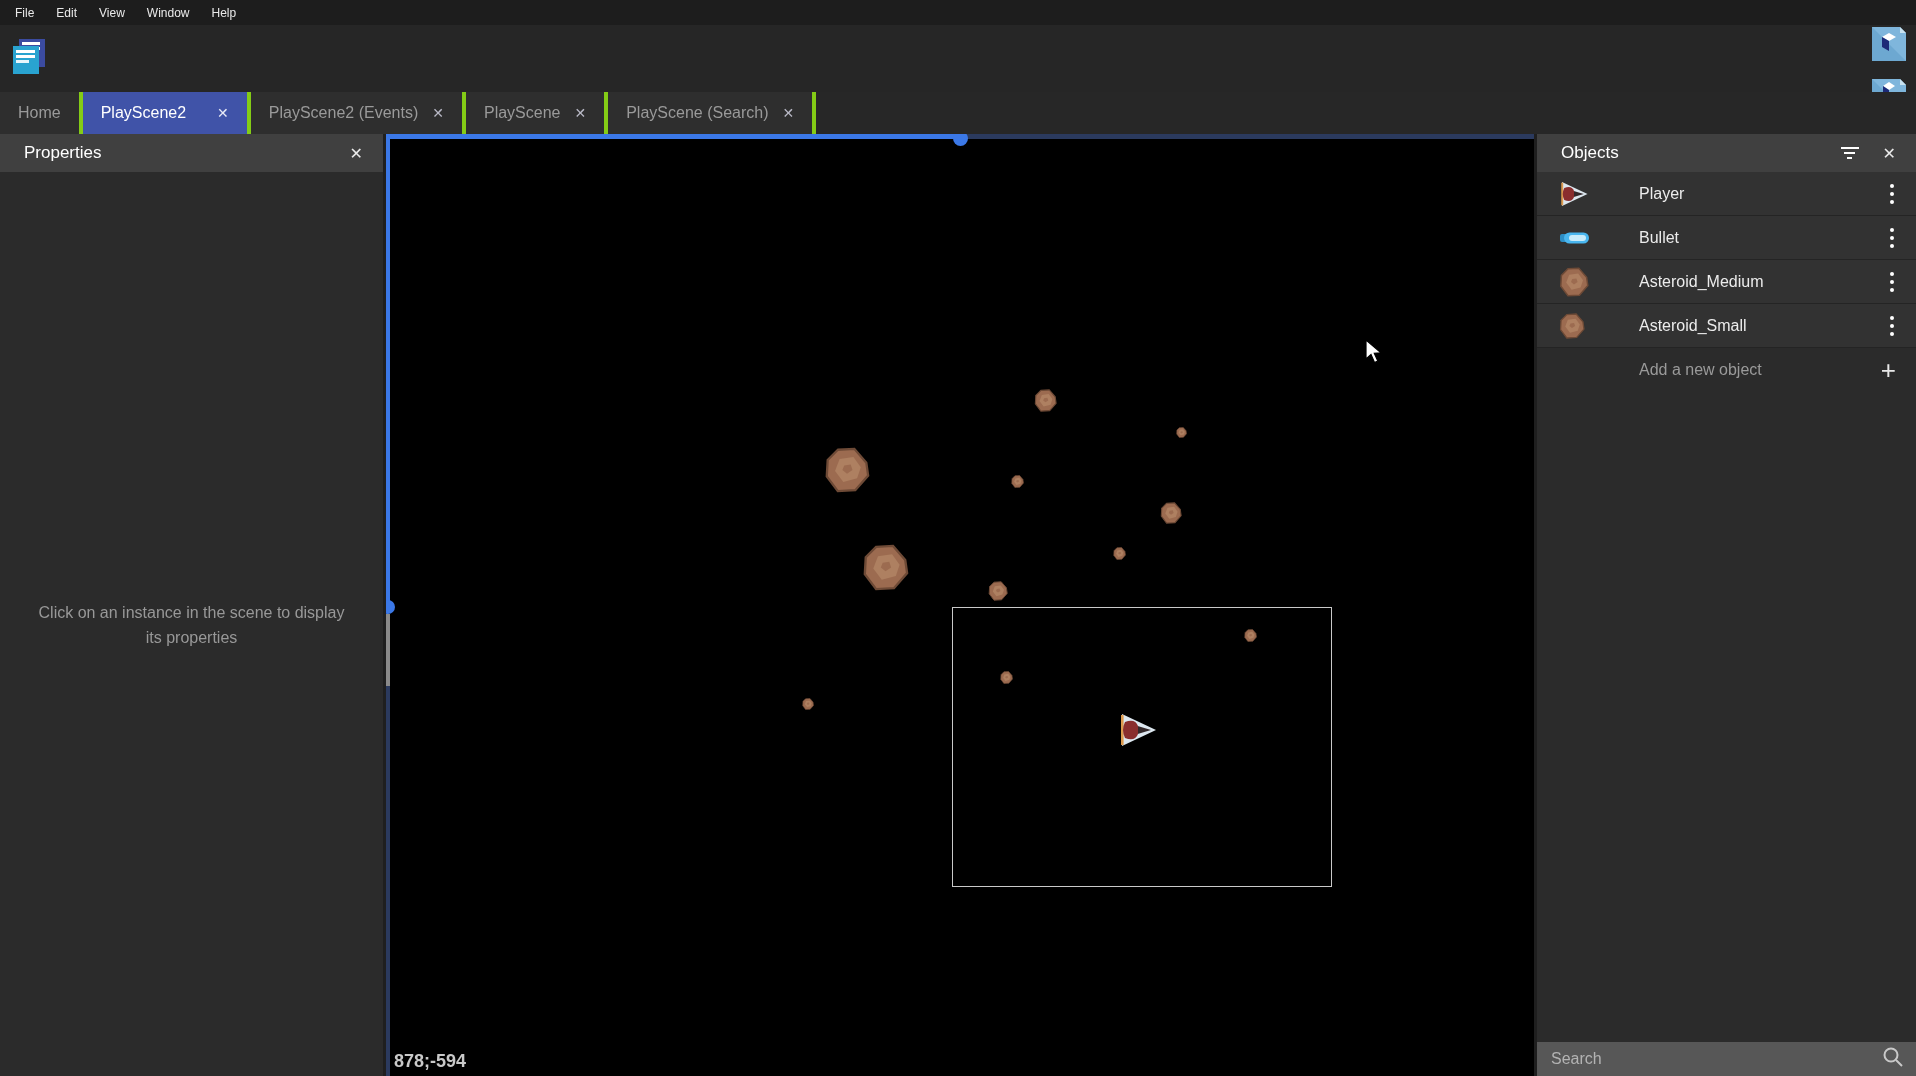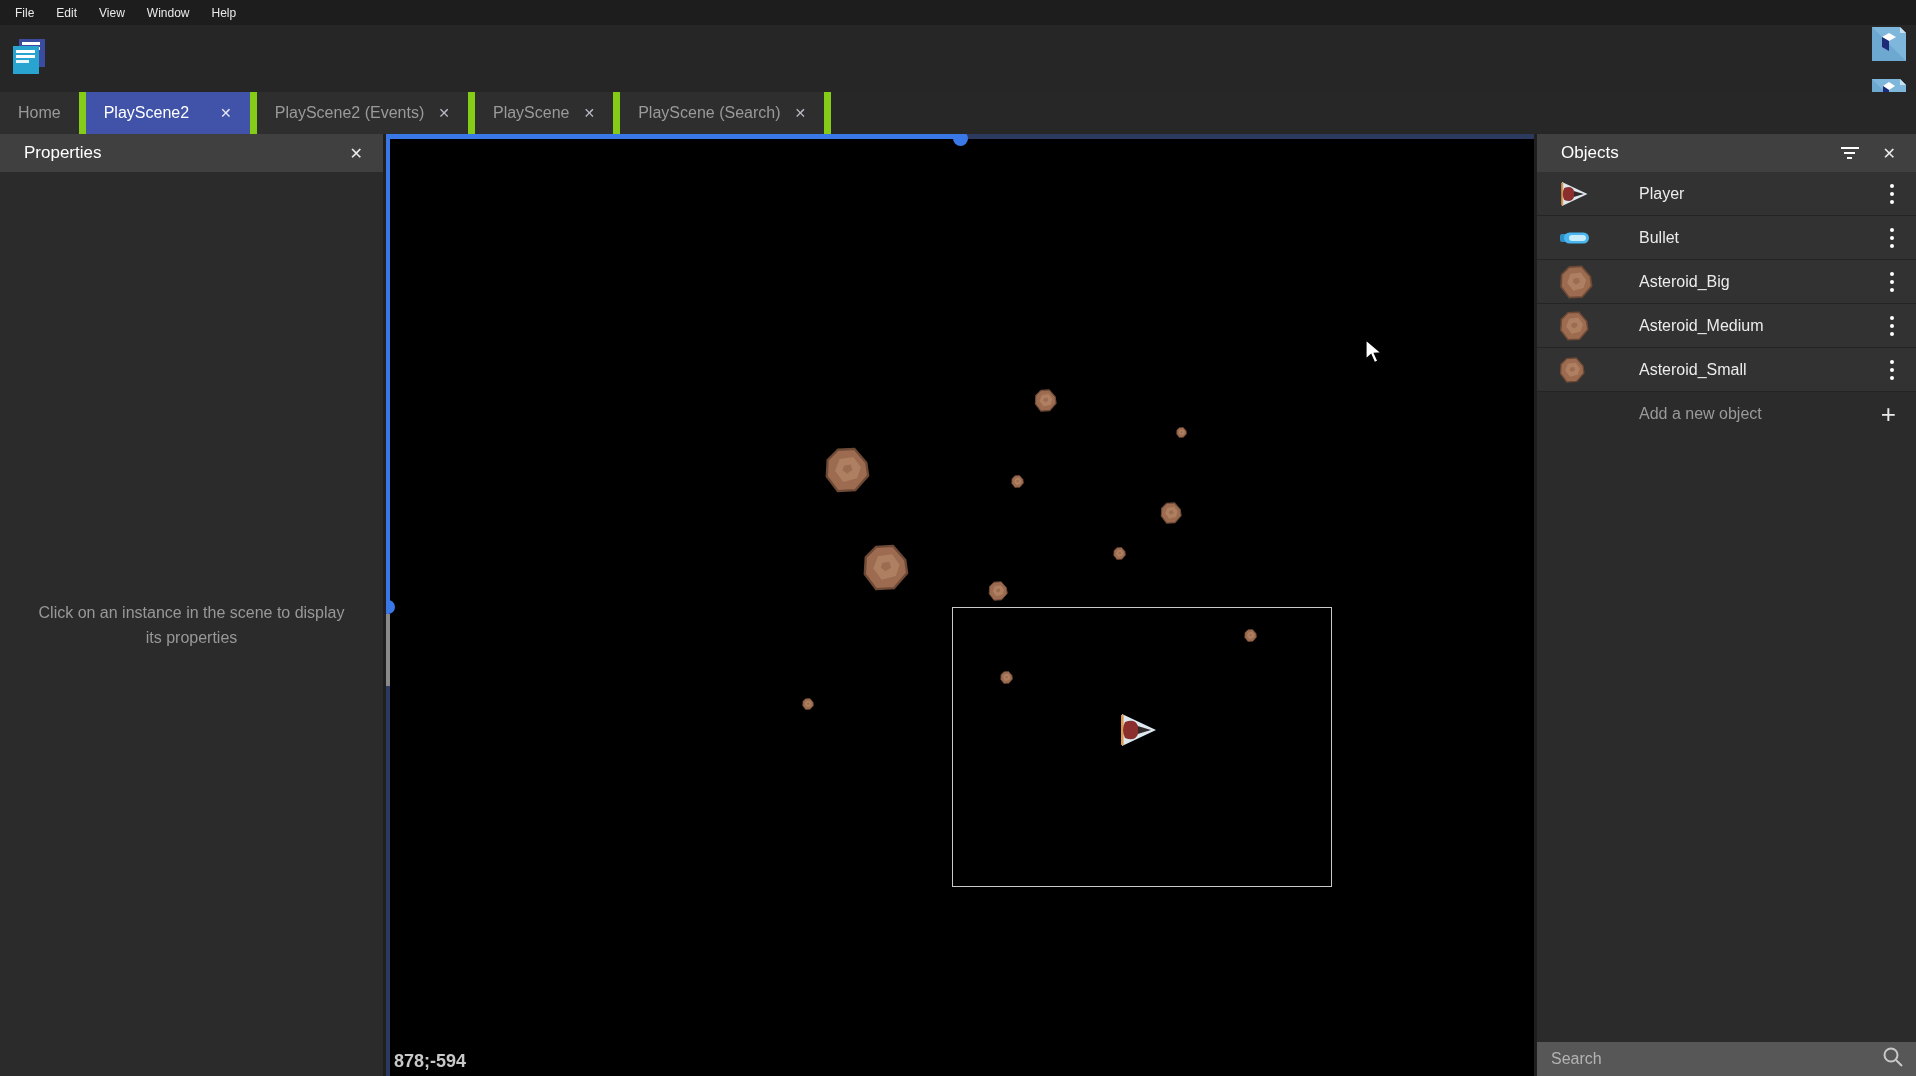--- a/index.html
+++ b/index.html
@@ -14,21 +14,21 @@
   .toolbar{position:absolute;left:0;top:25px;width:100%;height:67px;background:#262626;}
   .tb-left{position:absolute;left:10px;top:13px;}
   .tb-center{position:absolute;left:50%;top:0;height:67px;transform:translateX(-50%);display:flex;align-items:center;gap:14px;}
   .tb-right{position:absolute;right:8px;top:0;height:67px;display:flex;align-items:center;gap:14px;flex-direction:column;}
   .tb-label{font-size:15px;letter-spacing:.5px;color:#efefef;}
   .tb-icon{width:38px;height:38px;display:flex;align-items:center;justify-content:center;}
   .tb-sep{width:1px;height:42px;background:#3d3d3d;margin:0 3px;}
 
   
   .tabbar{position:absolute;left:0;top:92px;width:100%;height:42px;background:#272727;display:flex;align-items:stretch;}
-  .tab{display:flex;align-items:center;gap:14px;padding:0 18px;background:#2e2e2e;border-right:7px solid #84cc16;font-size:16px;color:#9a9a9a;}
+  .tab{display:flex;align-items:center;gap:14px;padding:0 18px;background:#2e2e2e;border-right:4px solid #84cc16;font-size:16px;color:#9a9a9a;}
   .tab.active{background:#4053a8;color:#fff;gap:31px;}
   .tab .tab-close{font-size:14px;color:#b9b9c6;cursor:pointer;}
   .tab.active .tab-close{color:#e8eaf6;}
 
   
   .content{position:absolute;left:0;top:134px;width:1916px;height:942px;display:flex;}
   .splitter{width:3px;background:#1f1f1f;}
 
   
   .props{width:383px;background:#2b2b2b;position:relative;}
@@ -355,35 +355,20 @@
             </span>
             <span class="obj-label">Bullet</span>
             <span class="kebab">
               <i></i>
               <i></i>
               <i></i>
             </span>
           </div>
           <div class="obj-row">
             <span class="obj-icon">
-              <svg width="34" height="34" viewBox="0 0 100 100">
-    <path d="M30 6 L66 4 L92 34 L96 62 L68 94 L30 96 L6 64 L8 28 Z" fill="#9c6b50" stroke="#6e4a36" stroke-width="5"></path>
-    <path d="M34 26 L64 22 L80 44 L72 68 L42 76 L24 52 Z" fill="#ae8061"></path>
-    <path d="M44 40 L58 38 L62 50 L50 58 L40 50 Z" fill="#9c6b50"></path>
-  </svg>
-            </span>
-            <span class="obj-label">Asteroid_Big</span>
-            <span class="kebab">
-              <i></i>
-              <i></i>
-              <i></i>
-            </span>
-          </div>
-          <div class="obj-row">
-            <span class="obj-icon">
               <svg width="30" height="30" viewBox="0 0 100 100">
     <path d="M30 6 L66 4 L92 34 L96 62 L68 94 L30 96 L6 64 L8 28 Z" fill="#9c6b50" stroke="#6e4a36" stroke-width="5"></path>
     <path d="M34 26 L64 22 L80 44 L72 68 L42 76 L24 52 Z" fill="#ae8061"></path>
     <path d="M44 40 L58 38 L62 50 L50 58 L40 50 Z" fill="#9c6b50"></path>
   </svg>
             </span>
             <span class="obj-label">Asteroid_Medium</span>
             <span class="kebab">
               <i></i>
               <i></i>

